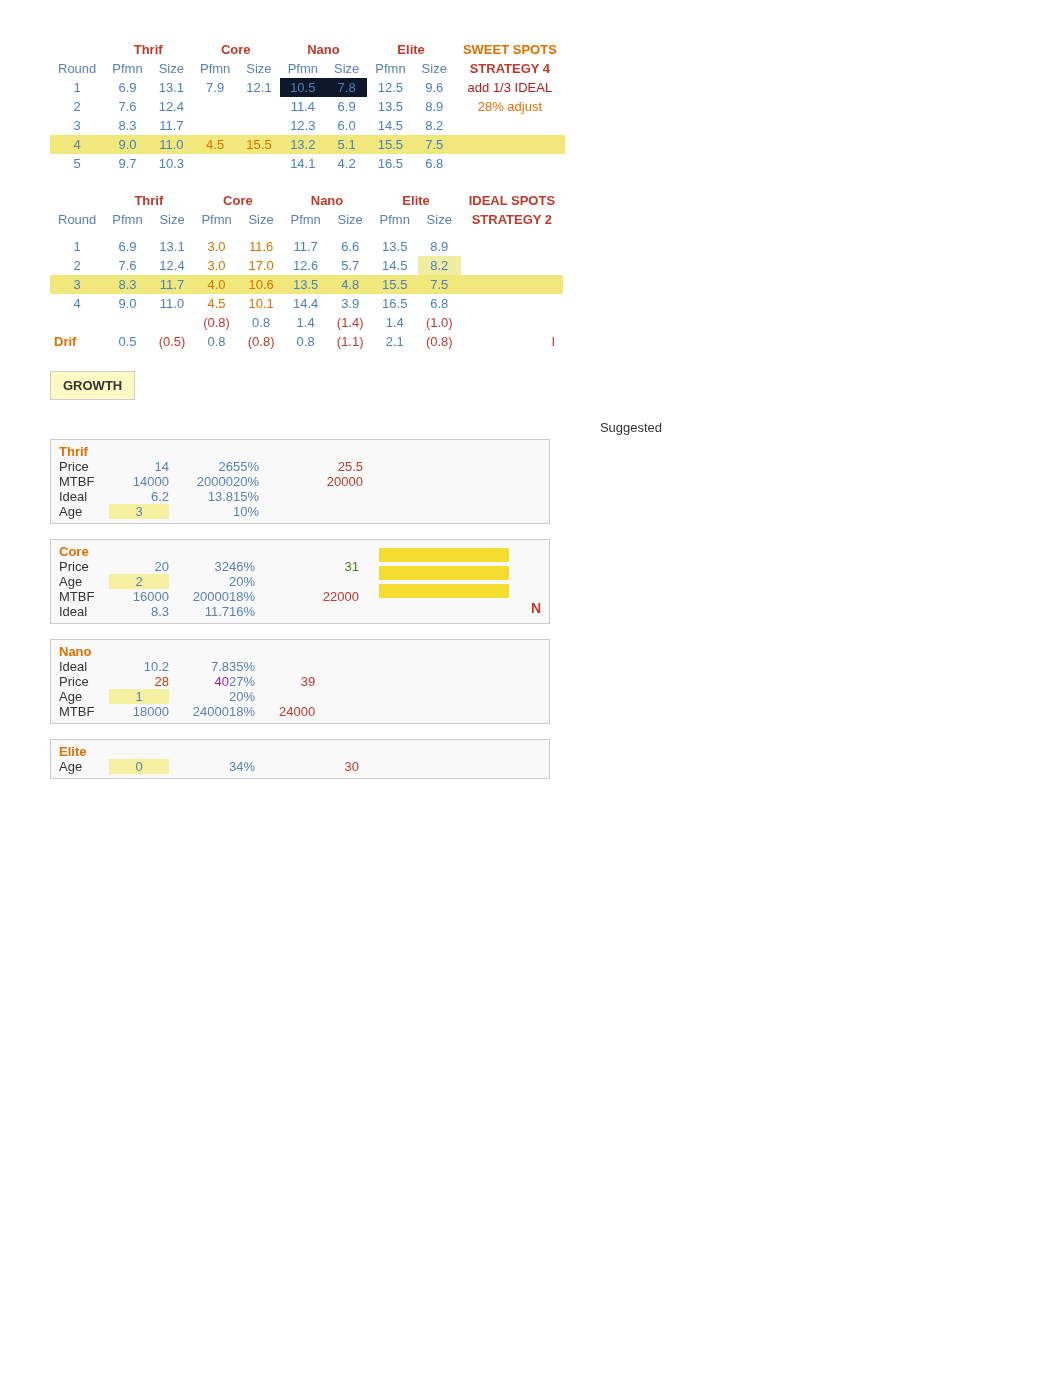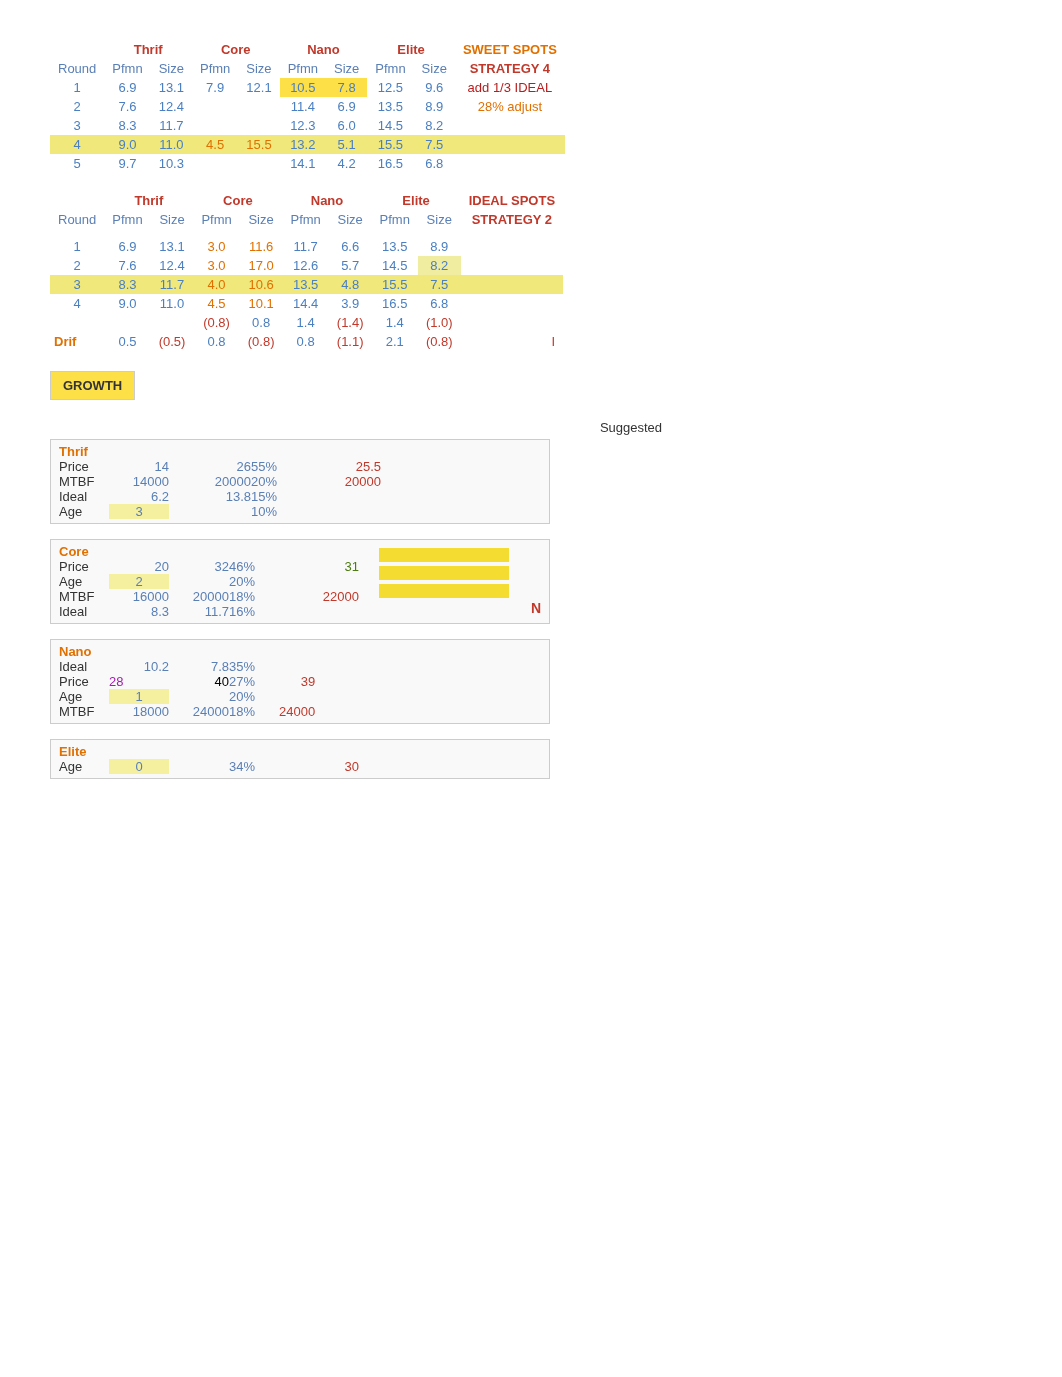--- a/index.html
+++ b/index.html
@@ -46,21 +46,21 @@
 
     .round-label {
       color: #5a7fb5;
       text-align: right;
       padding-left: 4px;
     }
 
     .blue-val { color: #4a7fc1; }
     .orange-val { color: #e07000; }
     .red-val { color: #c0392b; }
-    .highlight-blue { background-color: #fde047; }
+    .highlight-blue { background-color: #0f172a; }
     .highlight-light-yellow { background-color: #f0eda0; }
 
     .sweet-spots-label {
       color: #e07000;
       font-weight: bold;
       font-size: 14px;
       white-space: nowrap;
     }
 
     .strategy-label {
@@ -318,39 +318,39 @@
           <td class="red-val">(1.1)</td>
           <td class="blue-val">2.1</td>
           <td class="red-val">(0.8)</td>
           <td style="text-align:right;" class="red-val">I</td>
         </tr>
       </tbody>
     </table>
   </div>
 
   <div class="growth-section">
-    <div style="border:1px solid #ccc; display:inline-block; padding:6px 12px; background:#fde047; margin-bottom:10px;">
+    <div style="border:1px solid #ccc; display:inline-block; padding:6px 12px; background:#fef9c3; margin-bottom:10px;">
       <div class="growth-title">GROWTH</div>
     </div>
   </div>
 
   <div class="segments-container">
     <div class="suggested-header">Suggested</div>
 
     
     <div style="border:1px solid #ccc; display:inline-block; padding:4px 8px; margin-bottom:12px; background:#f9f9f9; min-width:500px;">
       <table style="border-collapse:collapse;">
         <tbody>
             <tr>
           <td colspan="5" style="color:#e07000; font-weight:bold; font-size:13px;">Thrif</td>
         </tr>
         <tr>
           <td style="color:#333; width:50px;">Price</td>
           <td style="color:#5a7fb5; width:60px; text-align:right;">14</td>
-          <td style="color:#5a7fb5; width:82px; text-align:right;">26</td>
+          <td style="color:#5a7fb5; width:64px; text-align:right;">26</td>
           <td style="color:#5a7fb5; width:50px;">55%</td>
           <td style="color:#c0392b; width:80px; text-align:right;">25.5</td>
         </tr>
         <tr>
           <td style="color:#333;">MTBF</td>
           <td style="color:#5a7fb5; text-align:right;">14000</td>
           <td style="color:#5a7fb5; text-align:right;">20000</td>
           <td style="color:#5a7fb5;">20%</td>
           <td style="color:#c0392b; text-align:right;">20000</td>
         </tr>
@@ -432,22 +432,22 @@
         </tr>
         <tr>
           <td style="color:#333; width:50px;">Ideal</td>
           <td style="color:#5a7fb5; width:60px; text-align:right;">10.2</td>
           <td style="color:#5a7fb5; width:60px; text-align:right;">7.8</td>
           <td style="color:#5a7fb5; width:50px;margin-top:48px;">35%</td>
           <td></td>
         </tr>
         <tr>
           <td style="color:#333;">Price</td>
-          <td style="color:#a21caf; text-align:left;">28</td>
-          <td style="color:#000000; text-align:right;">40</td>
+          <td style="color:#c2410c; text-align:right;">28</td>
+          <td style="color:#a21caf; text-align:right;">40</td>
           <td style="color:#5a7fb5;">27%</td>
           <td style="color:#c0392b; text-align:right;">39</td>
         </tr>
         <tr>
           <td style="color:#333;">Age</td>
           <td style="background:#f5f0a0; color:#5a7fb5; text-align:center;">1</td>
           <td></td>
           <td style="color:#5a7fb5;">20%</td>
           <td></td>
         </tr>

